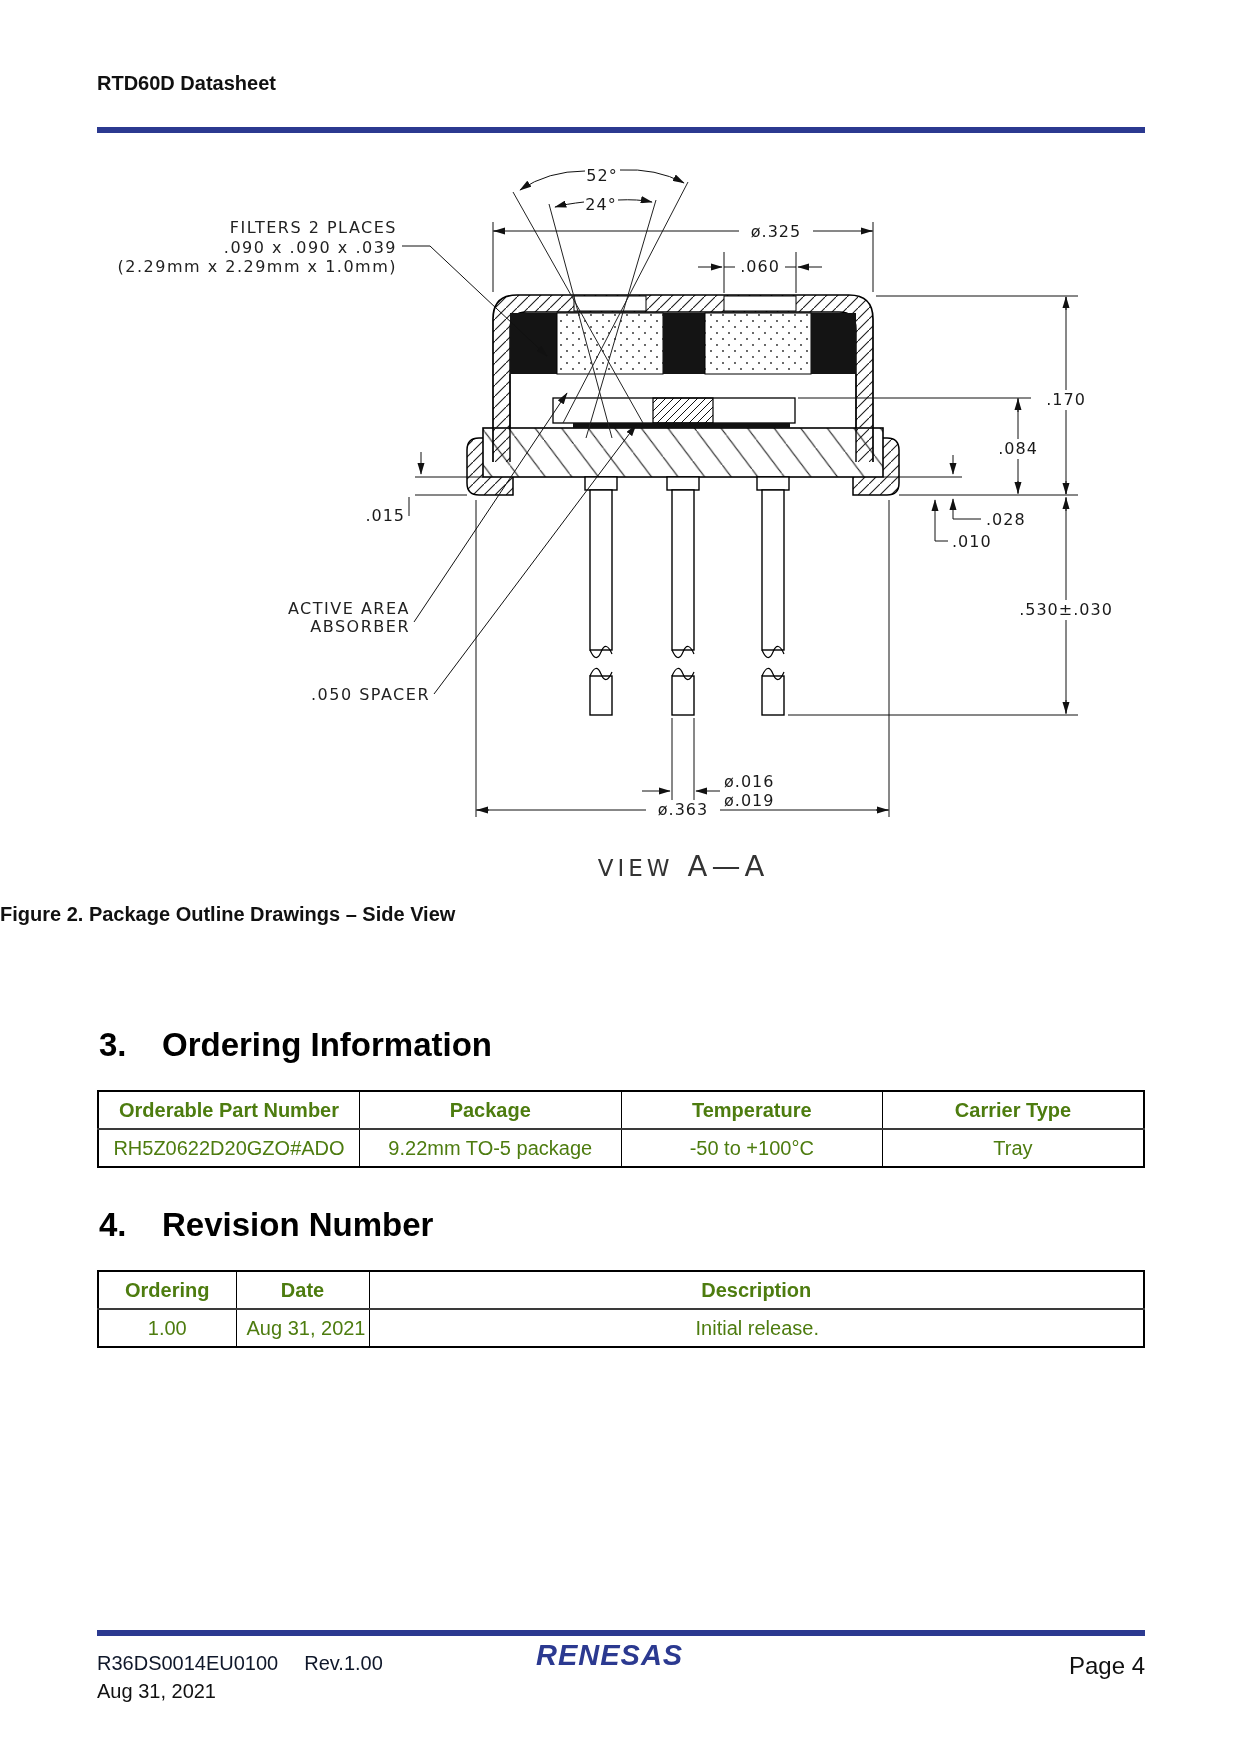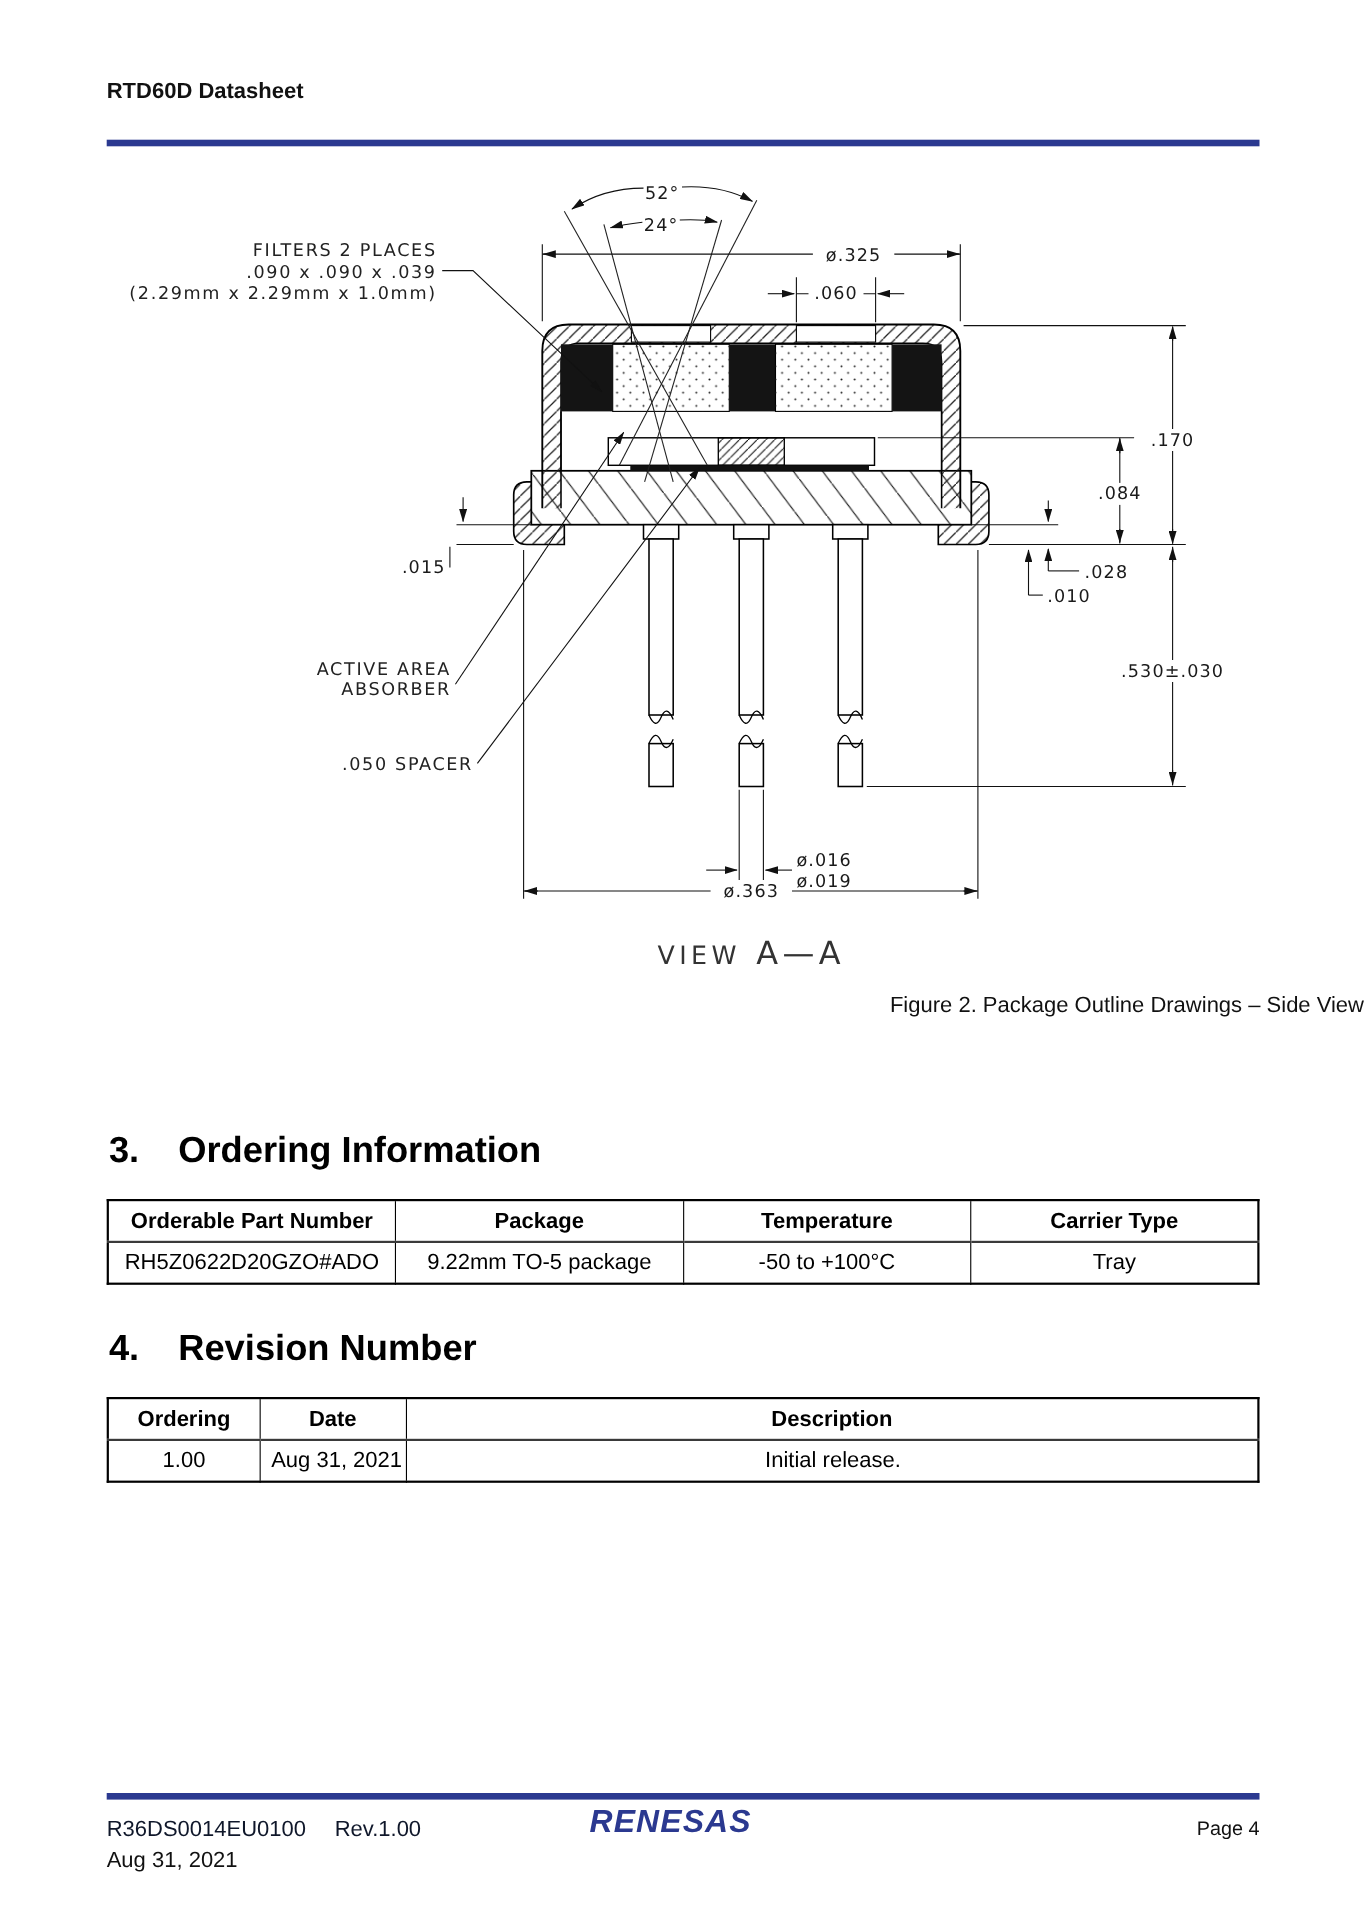--- a/index.html
+++ b/index.html
@@ -6,36 +6,36 @@
   #page{
     position:relative;width:1240px;height:1754px;background:#ffffff;
     font-family:"Liberation Sans", sans-serif;color:#000;overflow:hidden;
     margin:0 auto;
   }
   .abs{position:absolute;}
   #doc-title{left:97px;top:72px;font-size:20px;font-weight:bold;color:#111;}
   .rule{left:97px;width:1048px;height:6px;background:#2B3990;}
   #header-rule{top:127px;}
   #footer-rule{top:1630px;}
-  #figure-caption{left:0;top:903px;width:1240px;text-align:right;font-size:20px;font-weight:normal;color:#111;}
+  #figure-caption{left:0;top:903px;width:1240px;text-align:left;font-size:20px;font-weight:bold;color:#111;}
   .section-heading{left:99px;width:1046px;display:flex;font-size:33px;font-weight:bold;color:#000;}
   .section-num{width:63px;flex:0 0 63px;}
   #sec3-heading{top:1026px;}
   #sec4-heading{top:1206px;}
-  table.ds{position:absolute;border-collapse:collapse;table-layout:fixed;font-size:20px;color:#000000;background:#fff;}
+  table.ds{position:absolute;border-collapse:collapse;table-layout:fixed;font-size:20px;color:#4d7c0f;background:#fff;}
   table.ds td,table.ds th{border:1px solid #000;padding:0 10px;height:36px;text-align:center;font-weight:normal;overflow:hidden;white-space:nowrap;}
   table.ds th{font-weight:bold;border-bottom:2px solid #3a3a3a;}
   table.ds{border:2px solid #000;}
   #ordering-table{left:97px;top:1090px;width:1048px;}
   #revision-table{left:97px;top:1270px;width:1048px;}
   #revision-table td.desc{text-align:center;padding-left:12px;}
   #footer-line1{left:97px;top:1652px;font-size:20px;color:#0f172a;}
   #footer-line1 .sp{display:inline-block;width:26px;}
   #footer-line2{left:97px;top:1680px;font-size:20px;color:#111;}
-  #footer-page{right:95px;top:1652px;font-size:18px;color:#111;}
+  #footer-page{right:95px;top:1652px;font-size:24px;color:#111;}
   #logo-wrap{left:530px;top:1636px;width:200px;height:40px;}
   
   #drawing{left:0;top:0;}
   .cad{font-family:"DejaVu Sans", sans-serif;font-size:16px;fill:#222;letter-spacing:1.5px;}
   .dim{font-family:"DejaVu Sans", sans-serif;font-size:16px;fill:#1a1a1a;letter-spacing:1px;}
   .viewlbl{font-family:"DejaVu Sans", sans-serif;fill:#333;letter-spacing:4px;}
 </style>
 </head>
 <body>
 

